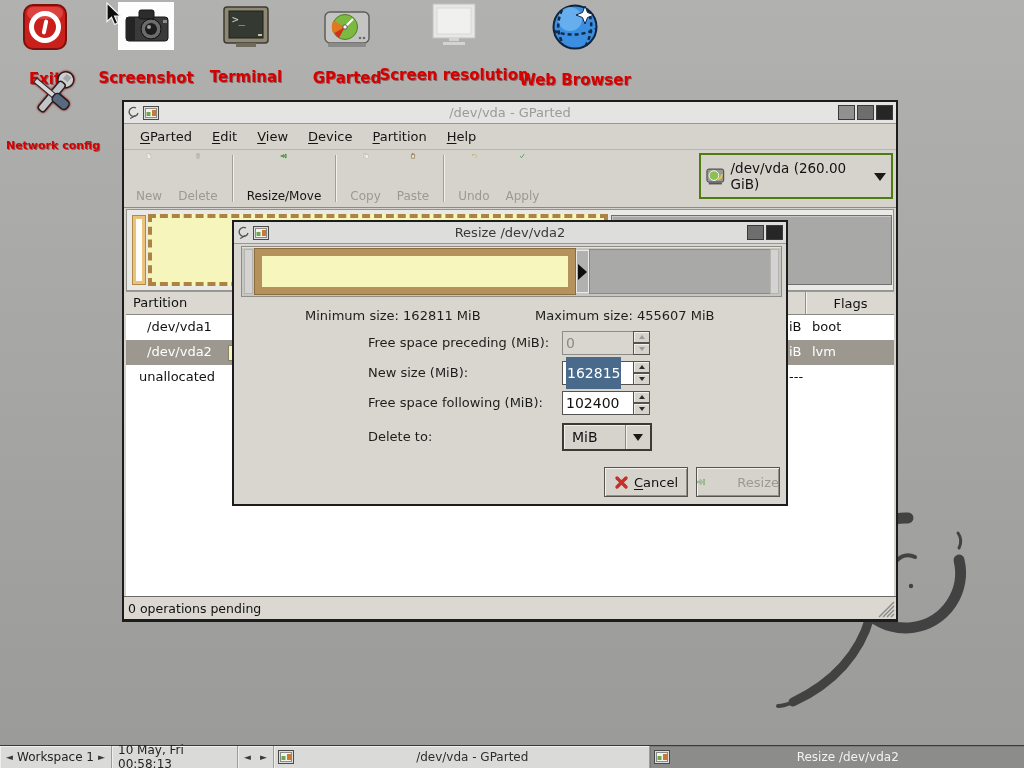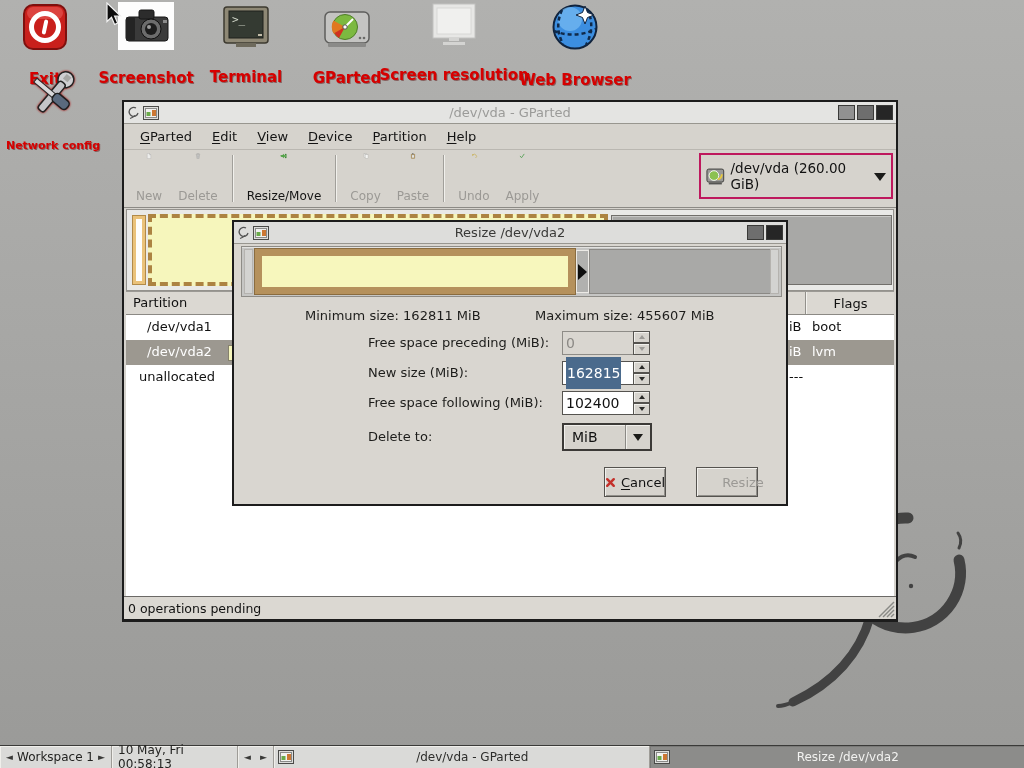--- a/index.html
+++ b/index.html
@@ -36,21 +36,21 @@
   .menubar{height:25px;display:flex;align-items:center;padding-left:6px;font-size:13px;
     background:#d6d3cd;border-bottom:1px solid #bab7b1;color:#141414;}
   .mitem{padding:3px 10px;}
   .toolbar{position:relative;height:57px;display:flex;align-items:stretch;padding-left:4px;
     background:#d6d3cd;border-bottom:1px solid #8c8a85;}
   .tool{display:flex;flex-direction:column;align-items:center;justify-content:flex-end;
     padding:3px 8px 4px;font-size:12px;color:#141414;gap:28px;}
   .tool.disabled{color:#9b9995;}
   .tool svg{margin-bottom:2px;}
   .tsep{width:1px;background:#a19f9a;margin:5px 6px;box-shadow:1px 0 0 #f1f0ec;}
-  .devcombo{position:absolute;right:3px;top:3px;width:194px;height:46px;border:2px solid #be185d;
+  .devcombo{position:absolute;right:3px;top:3px;width:194px;height:46px;border:2px solid #4d7c0f;
     background:#d6d3cd;display:flex;align-items:center;padding:0 5px;gap:5px;font-size:13.5px;box-sizing:border-box;color:#111;}
   .devcombo .dtri{margin-left:auto;width:0;height:0;border:6px solid transparent;border-top:8px solid #1a1a18;margin-top:7px;}
   
   .ppanel{position:absolute;left:2px;top:107px;width:768px;height:82px;background:#e9e9e7;
     border:1px solid #94928d;box-sizing:border-box;}
   .b-vda1{position:absolute;left:5px;top:5px;width:14px;height:70px;background:#eac27a;
     border:1px solid #b18a49;box-sizing:border-box;}
   .b-vda1 .free{position:absolute;left:3px;right:3px;top:3px;bottom:3px;background:#fdfdfb;}
   .b-vda2{position:absolute;left:21px;top:4px;width:460px;height:72px;background:#f6f6bc;
     border:4px dashed #ac8342;box-sizing:border-box;}
@@ -98,21 +98,21 @@
   .spin .sb{flex:1;background:#d6d3cd;border:1px solid #55534f;box-shadow:inset 1px 1px 0 #f1f0ec;
     display:flex;align-items:center;justify-content:center;box-sizing:border-box;}
   .up{width:0;height:0;border:3px solid transparent;border-bottom:4px solid #2a2a28;margin-top:-3px;}
   .dn{width:0;height:0;border:3px solid transparent;border-top:4px solid #2a2a28;margin-bottom:-3px;}
   .spin.dis .up{border-bottom-color:#9b9995}.spin.dis .dn{border-top-color:#9b9995}
   .alcombo{position:absolute;left:328px;top:201px;width:90px;height:28px;background:#d6d3cd;
     border:2px solid #3c3a37;box-shadow:inset 1px 1px 0 #f1f0ec;display:flex;align-items:center;
     padding-left:8px;font-size:14px;box-sizing:border-box;color:#111;}
   .csep{margin-left:auto;width:1px;align-self:stretch;background:#8b8985;box-shadow:1px 0 0 #f1f0ec;}
   .ctri{margin:6px 7px 0;width:0;height:0;border:5px solid transparent;border-top:7px solid #1a1a18;}
-  .dbtn{position:absolute;top:245px;width:62px;height:30px;background:#d6d3cd;border:1px solid #55534f;
+  .dbtn{position:absolute;top:245px;width:84px;height:30px;background:#d6d3cd;border:1px solid #55534f;
     box-shadow:inset 1px 1px 0 #f2f1ed,inset -1px -1px 0 #918f8a;display:flex;align-items:center;
     justify-content:center;gap:5px;font-size:13px;box-sizing:border-box;color:#111;}
   #btn-cancel{left:370px;}
   #btn-resize{left:462px;color:#9b9995;gap:32px;}
   
   #taskbar{position:absolute;left:0;bottom:0;width:1024px;height:23px;background:#dadad8;
     border-top:1px solid #3a3a38;display:flex;align-items:stretch;font-size:12px;z-index:5;box-sizing:border-box;color:#232321;}
   .tsec{display:flex;align-items:center;padding:0 6px;border-right:1px solid #9e9c97;
     box-shadow:inset 1px 1px 0 #f0efeb;box-sizing:border-box;}
   #ts-ws{width:112px;justify-content:space-between;}

